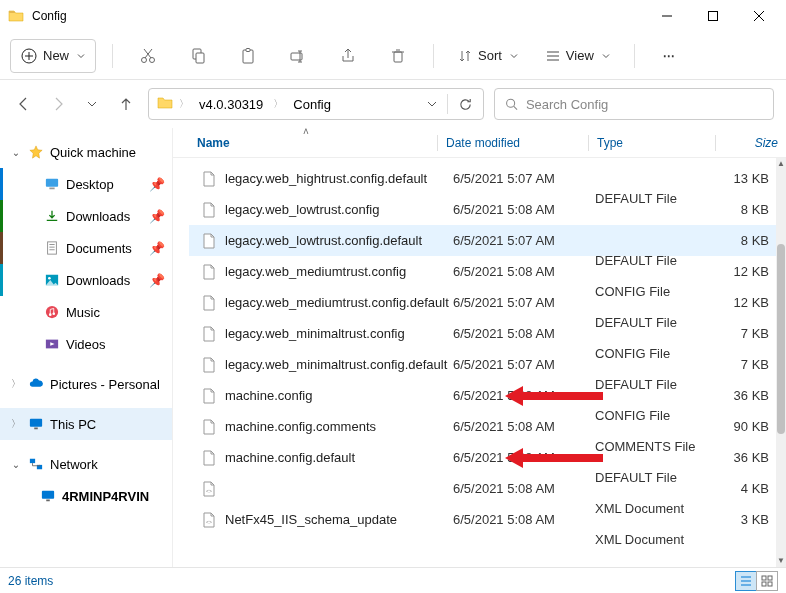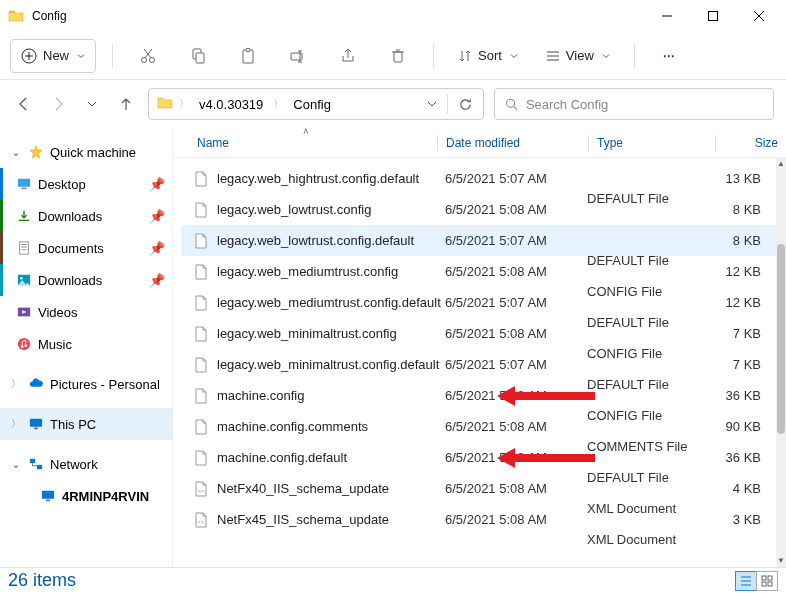--- a/index.html
+++ b/index.html
@@ -31,58 +31,58 @@
 .addressbar .end { margin-left: auto; display: flex; align-items: center; gap: 10px; padding-right: 6px; }
 .addr-sep { width: 1px; height: 20px; background: #ddd; }
 .searchbox { width: 280px; height: 32px; border: 1px solid #ccc; border-radius: 4px; display: flex; align-items: center; padding: 0 10px; gap: 8px; color: #777; }
 .searchbox input { border: none; outline: none; font-size: 13px; width: 100%; color: #000; background: transparent; }
 .searchbox input::placeholder { color: #888; }
 
 
 .main { display: flex; height: calc(100% - 32px - 48px - 48px - 26px); }
 .sidebar { width: 172px; padding: 8px 0; overflow: hidden; }
 .side-item { display: flex; align-items: center; height: 32px; padding: 0 6px 0 10px; gap: 6px; font-size: 13px; position: relative; }
-.side-item.child { padding-left: 16px; }
+.side-item.child { padding-left: 44px; }
 .side-item.child2 { padding-left: 40px; font-weight: bold; }
 .side-item .pin { margin-left: auto; color: #888; }
 .side-item.selected { background: #e5f1fb; }
 .side-chev { width: 12px; display: inline-flex; justify-content: center; color: #555; font-size: 10px; }
 .side-icon { width: 16px; height: 16px; display: inline-flex; align-items: center; justify-content: center; }
 .side-left-bar { position: absolute; left: 0; top: 0; width: 3px; height: 100%; }
 
 
 .filepane { flex: 1; display: flex; flex-direction: column; border-left: 1px solid #eee; position: relative; }
 .columns { display: flex; align-items: center; height: 30px; border-bottom: 1px solid #eee; padding-left: 12px; font-size: 12px; color: #005a9e; }
 .columns .col { display: flex; align-items: center; gap: 4px; }
-.col-name { width: 252px; padding-left: 12px; }
+.col-name { width: 252px; padding-left: 12px; font-weight: bold; }
 .col-date { width: 142px; }
 .col-type { width: 118px; }
-.col-size { width: 62px; justify-content: flex-end; padding-right: 8px; }
+.col-size { width: 62px; justify-content: flex-end; padding-right: 8px; font-style: italic; }
 .sort-ind { position: absolute; left: 130px; top: -2px; color: #666; font-size: 10px; }
 .columns { position: relative; }
 .col-sep-v { width: 1px; height: 16px; background: #e0e0e0; margin-right: 8px; }
 
 .rows { flex: 1; overflow: hidden; position: relative; }
-.rows-inner { position: absolute; top: -26px; left: 8px; right: 10px; }
+.rows-inner { position: absolute; top: -26px; left: 16px; right: 10px; }
 .row { display: flex; align-items: center; height: 31px; padding-left: 12px; font-size: 13px; color: #222; position: relative; }
 .row.selected { background: #cce8ff; }
 .row.hover-like.selected { background: #e5f3ff; }
 .row .cell { display: flex; align-items: center; }
 .row .c-name { width: 252px; gap: 8px; }
 .row .c-date { width: 142px; color: #333; }
 .row .c-type { width: 118px; color: #333; margin-top: 39px; }
 .row .c-size { width: 62px; color: #333; justify-content: flex-end; padding-right: 6px; }
 .row .file-icon { width: 16px; height: 16px; flex-shrink: 0; }
 
 .scrollbar { position: absolute; right: 0; top: 0; width: 10px; height: 100%; background: #f0f0f0; }
 .scrollbar .thumb { position: absolute; left: 1px; right: 1px; top: 86px; height: 190px; background: #c0c0c0; border-radius: 4px; }
 .scrollbar .arr { position: absolute; left: 0; right: 0; height: 12px; color: #666; font-size: 8px; text-align: center; line-height: 12px; }
 
 
-.statusbar { height: 26px; border-top: 1px solid #e5e5e5; display: flex; align-items: center; padding: 0 8px; font-size: 18px; color: #005a9e; }
+.statusbar { height: 26px; border-top: 1px solid #e5e5e5; display: flex; align-items: center; padding: 0 8px; font-size: 12px; color: #005a9e; }
 .statusbar .views { margin-left: auto; display: flex; gap: 0; }
 .statusbar .views .v { width: 22px; height: 20px; display: flex; align-items: center; justify-content: center; border: 1px solid #aaa; }
 .statusbar .views .v.active { background: #cde6f7; border-color: #2a8dd4; }
 .statusbar .views .v + .v { margin-left: -1px; }
 
 
 .arrow-annot { position: absolute; pointer-events: none; }
 .arrow-annot .shaft { position: absolute; height: 8px; background: #e31b23; }
 .arrow-annot .head { position: absolute; width: 0; height: 0; border-top: 10px solid transparent; border-bottom: 10px solid transparent; border-right: 18px solid #e31b23; }
 </style>
@@ -299,36 +299,36 @@
             <circle cx="5" cy="6" r="1.5" fill="#fff"></circle>
             <path d="M1 14l5-6 4 5 2-2 3 3z" fill="#fff" opacity="0.7"></path>
           </svg>
         </span>
       <span>Downloads</span>
       <span class="pin">📌</span>
     </div>
     <div class="side-item child">
       <span class="side-icon">
           <svg width="14" height="14" viewBox="0 0 16 16">
-            <rect x="1" y="3" width="14" height="10" fill="#744da9"></rect>
-            <path d="M6 6l5 2-5 2z" fill="#fff"></path>
-          </svg>
-        </span>
-      <span>Videos</span>
-    </div>
-    <div class="side-item child">
-      <span class="side-icon">
-          <svg width="14" height="14" viewBox="0 0 16 16">
             <circle cx="8" cy="8" r="7" fill="#e74856"></circle>
             <path d="M6 11V5l4-1v6" fill="none" stroke="#fff" stroke-width="1"></path>
             <circle cx="6" cy="11" r="1.5" fill="#fff"></circle>
             <circle cx="10" cy="10" r="1.5" fill="#fff"></circle>
           </svg>
         </span>
       <span>Music</span>
+    </div>
+    <div class="side-item child">
+      <span class="side-icon">
+          <svg width="14" height="14" viewBox="0 0 16 16">
+            <rect x="1" y="3" width="14" height="10" fill="#744da9"></rect>
+            <path d="M6 6l5 2-5 2z" fill="#fff"></path>
+          </svg>
+        </span>
+      <span>Videos</span>
     </div>
     <div style="height:8px"></div>
     <div class="side-item">
       <span class="side-chev">〉</span>
       <span class="side-icon">
           <svg width="14" height="14" viewBox="0 0 16 16">
             <path d="M4 11a3 3 0 0 1 0-6 4 4 0 0 1 7.5-1A3 3 0 0 1 13 11z" fill="#0078d4"></path>
           </svg>
         </span>
       <span style="white-space:nowrap;overflow:hidden;text-overflow:ellipsis">Pictures - Personal</span>
@@ -517,21 +517,20 @@
             <div class="head" style="left:-14px;top:-1px"></div>
             <div class="shaft" style="left:4px;top:5px;width:80px"></div>
           </div>
           <div class="row">
             <div class="cell c-name">
               <span class="file-icon"><svg width="16" height="16" viewBox="0 0 16 16">
                   <path d="M3 1h7l3 3v11H3z" fill="#fff" stroke="#999" stroke-width="1"></path>
                   <path d="M10 1v3h3" fill="none" stroke="#999" stroke-width="1"></path>
                   <text x="8" y="12" font-size="5" text-anchor="middle" fill="#888">&lt;&gt;</text>
                 </svg></span>
-              <span>NetFx40_IIS_schema_update</span>
             </div>
             <div class="cell c-date">6/5/2021 5:08 AM</div>
             <div class="cell c-type">XML Document</div>
             <div class="cell c-size">4 KB</div>
           </div>
           <div class="row">
             <div class="cell c-name">
               <span class="file-icon"><svg width="16" height="16" viewBox="0 0 16 16">
                   <path d="M3 1h7l3 3v11H3z" fill="#fff" stroke="#999" stroke-width="1"></path>
                   <path d="M10 1v3h3" fill="none" stroke="#999" stroke-width="1"></path>

